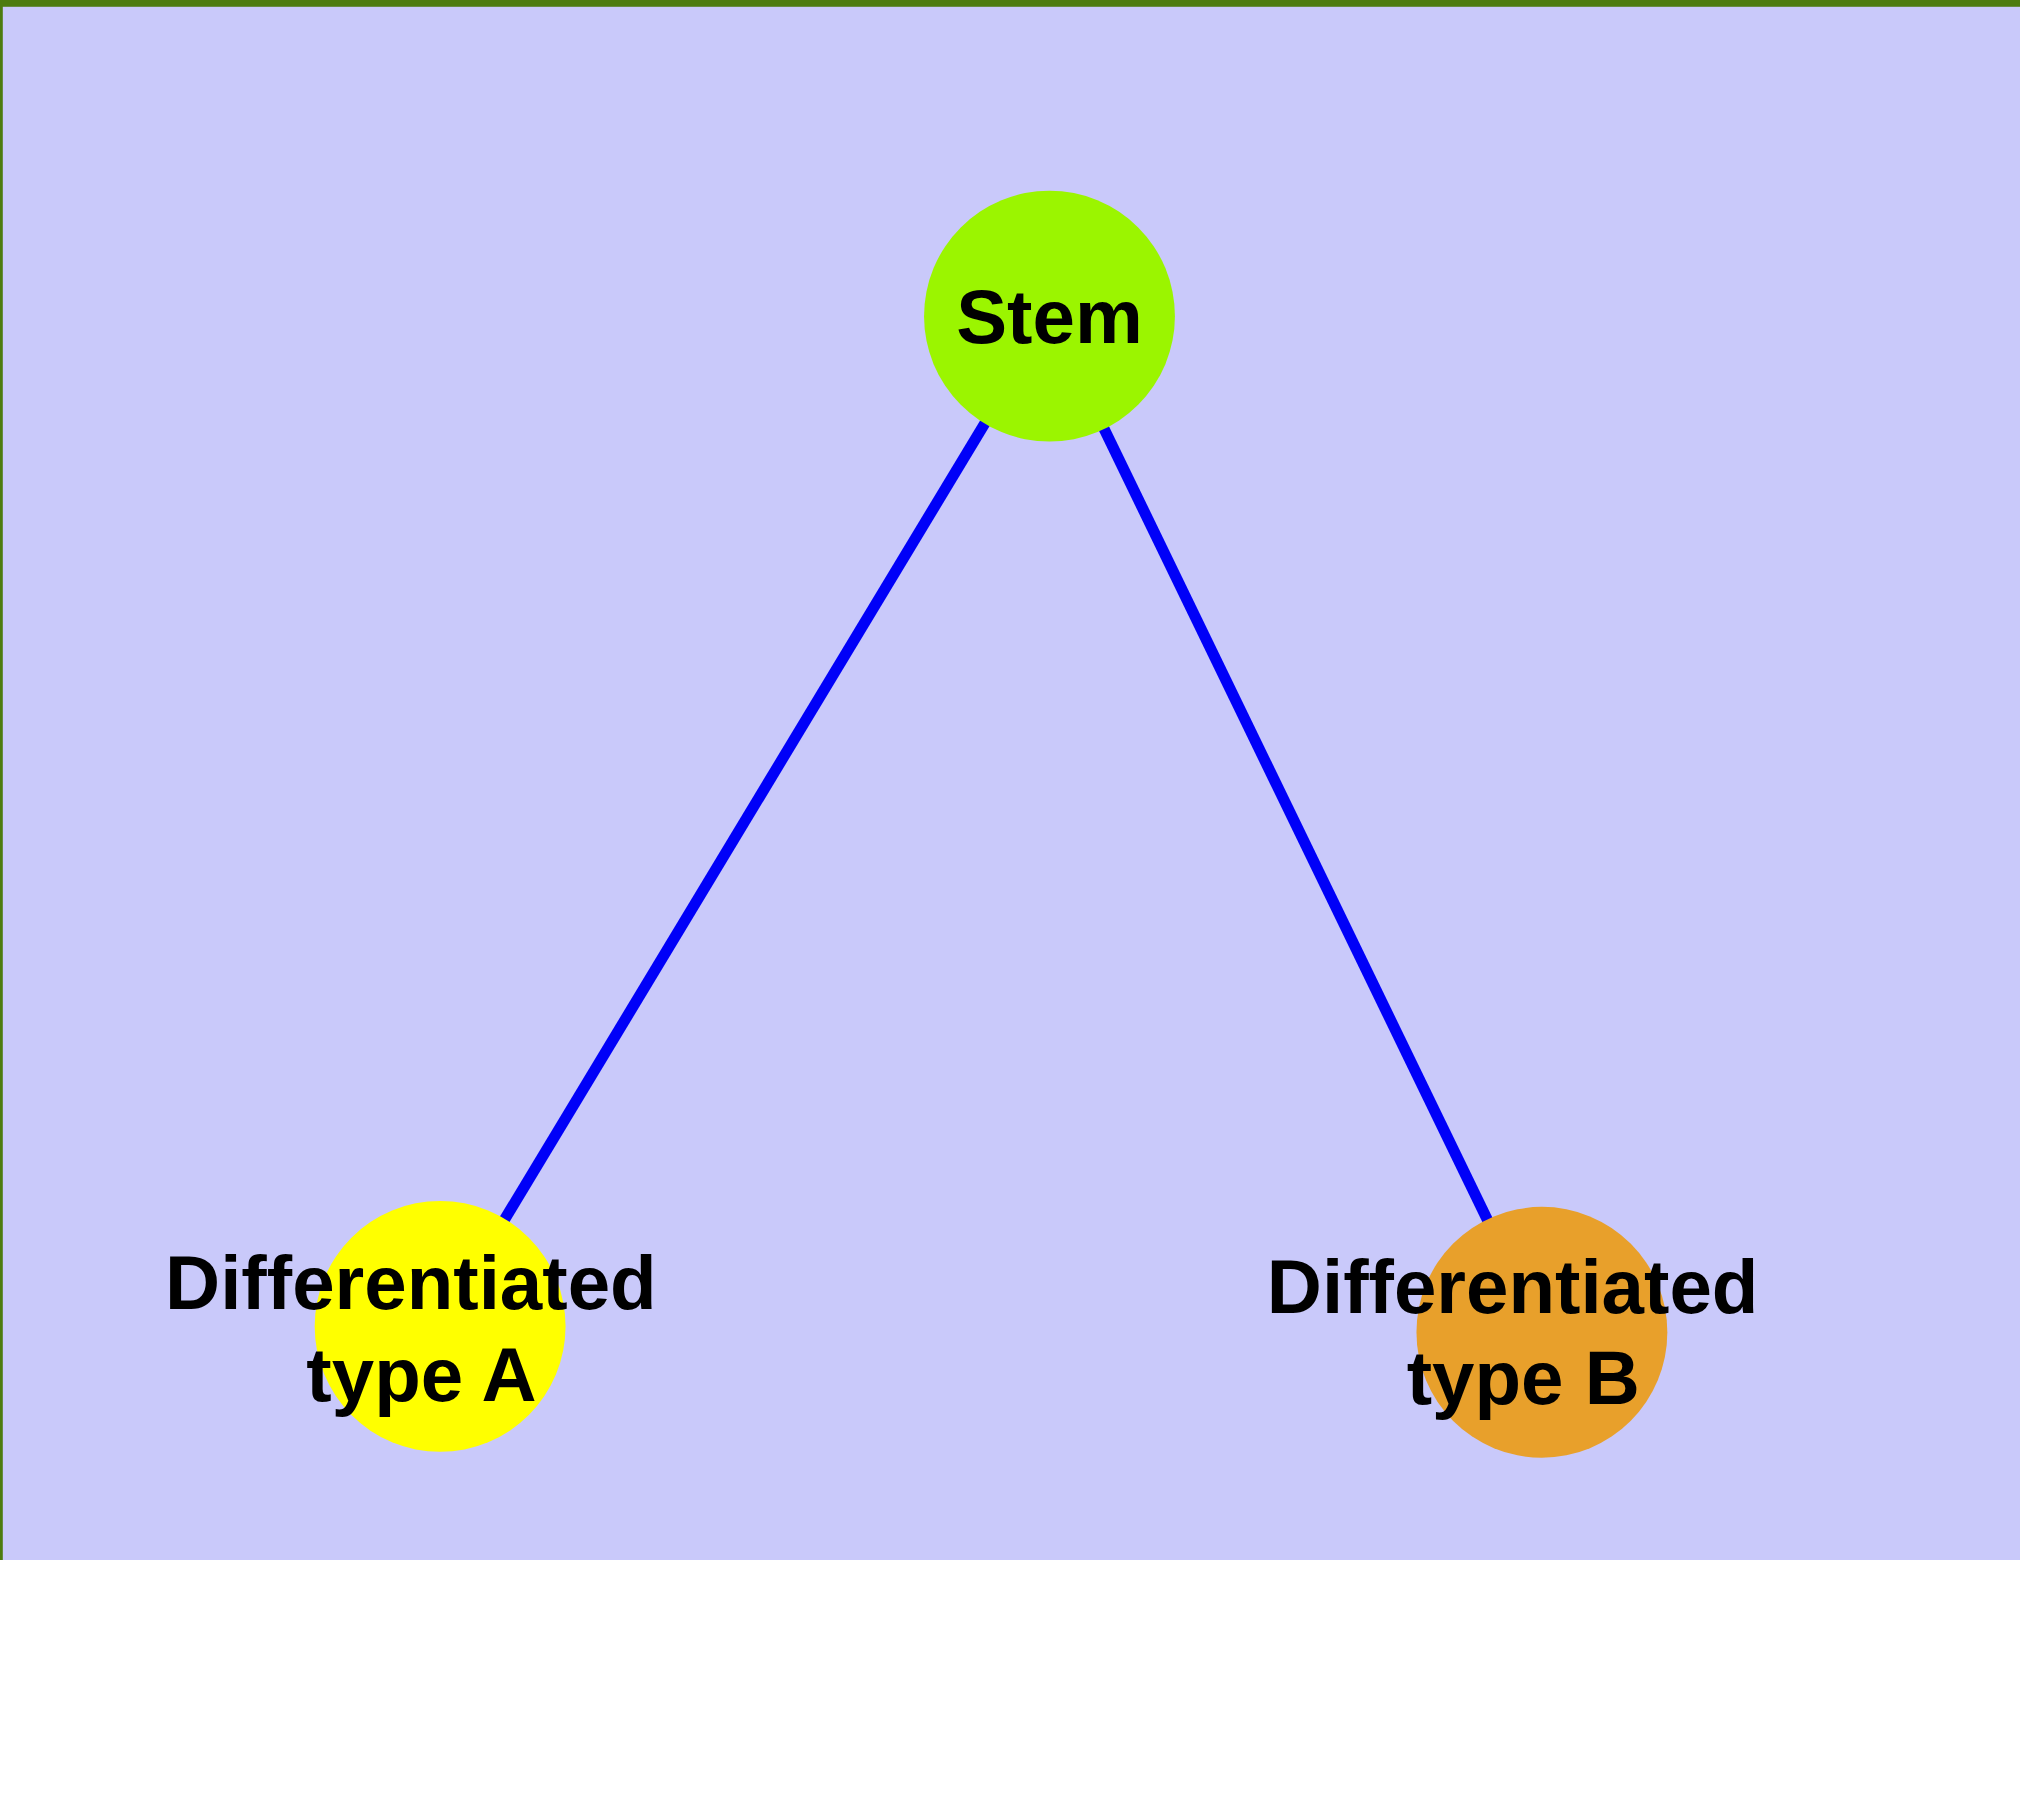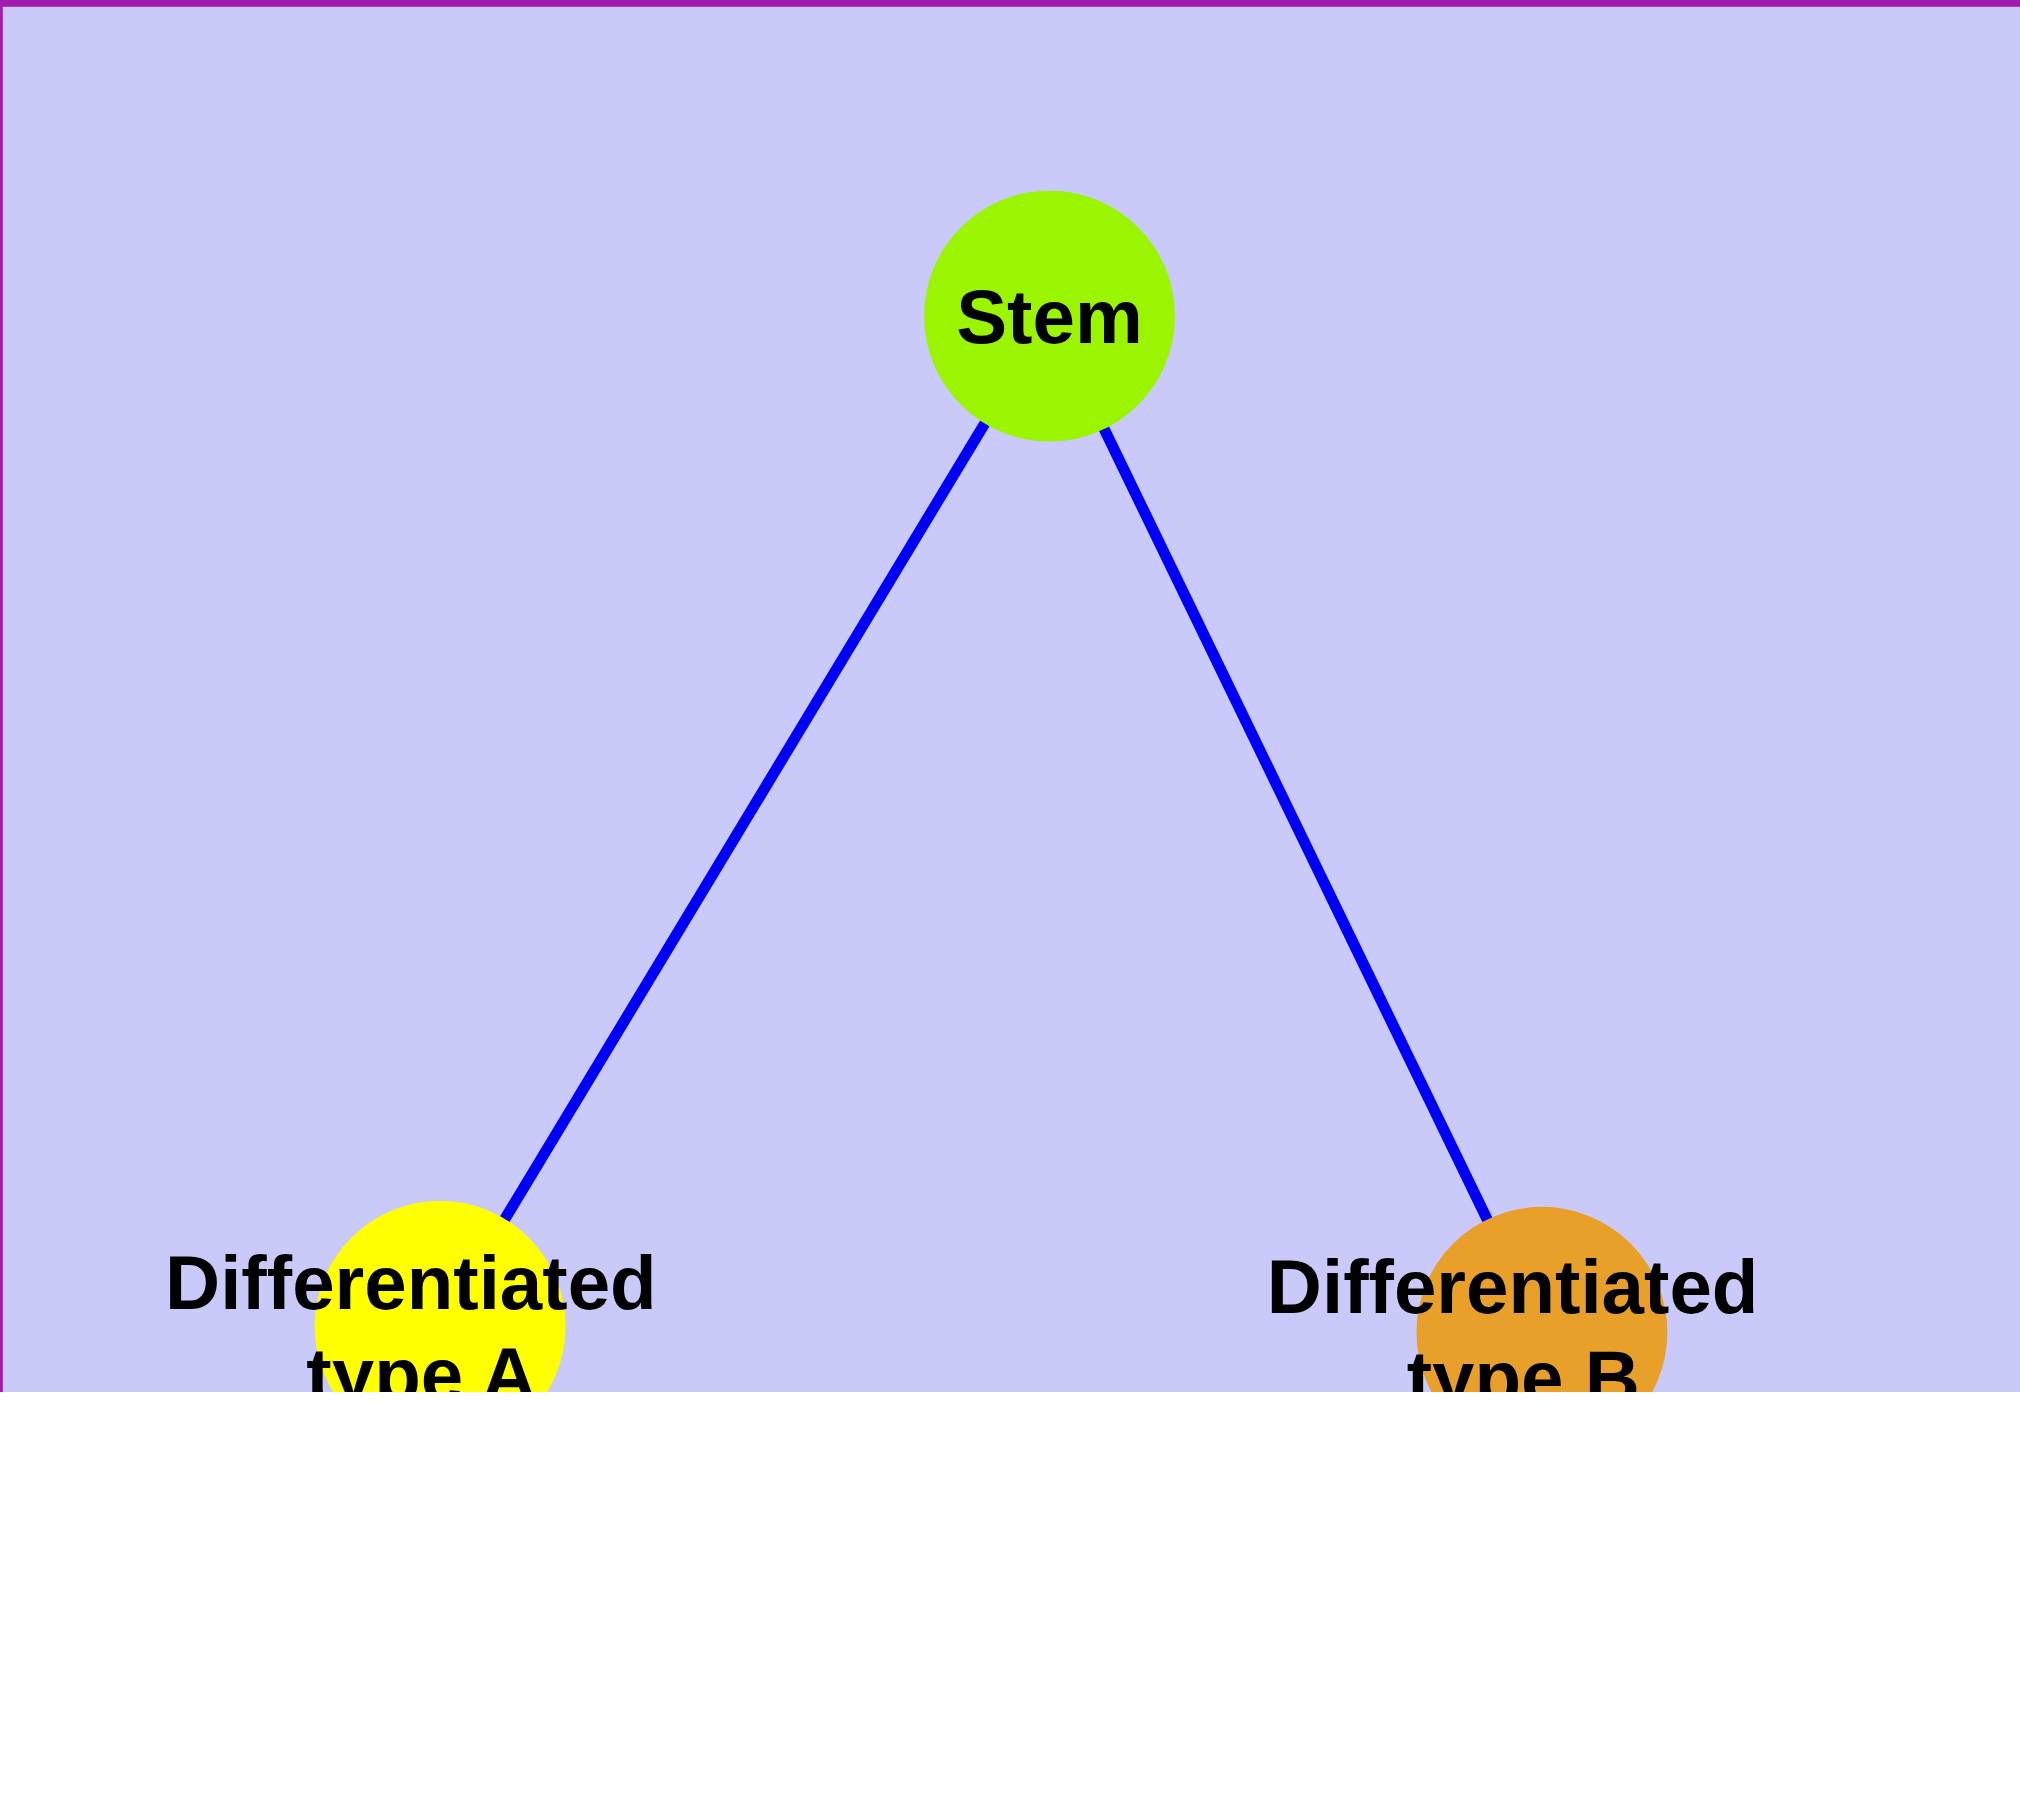--- a/index.html
+++ b/index.html
@@ -4,22 +4,22 @@
 <style>
   html, body {
     margin: 0;
     padding: 0;
     background: #FFFFFF;
     font-family: "Liberation Sans", "DejaVu Sans", sans-serif;
   }
   .page {
     position: relative;
     width: 2021px;
-    height: 1392px;
-    background: #a21caf;
+    height: 1560px;
+    background: #4d7c0f;
     overflow: hidden;
   }
   .page svg {
     position: absolute;
     left: 0;
     top: 0;
     display: block;
   }
   .node-label {
     font-family: "Liberation Sans", "DejaVu Sans", sans-serif;

